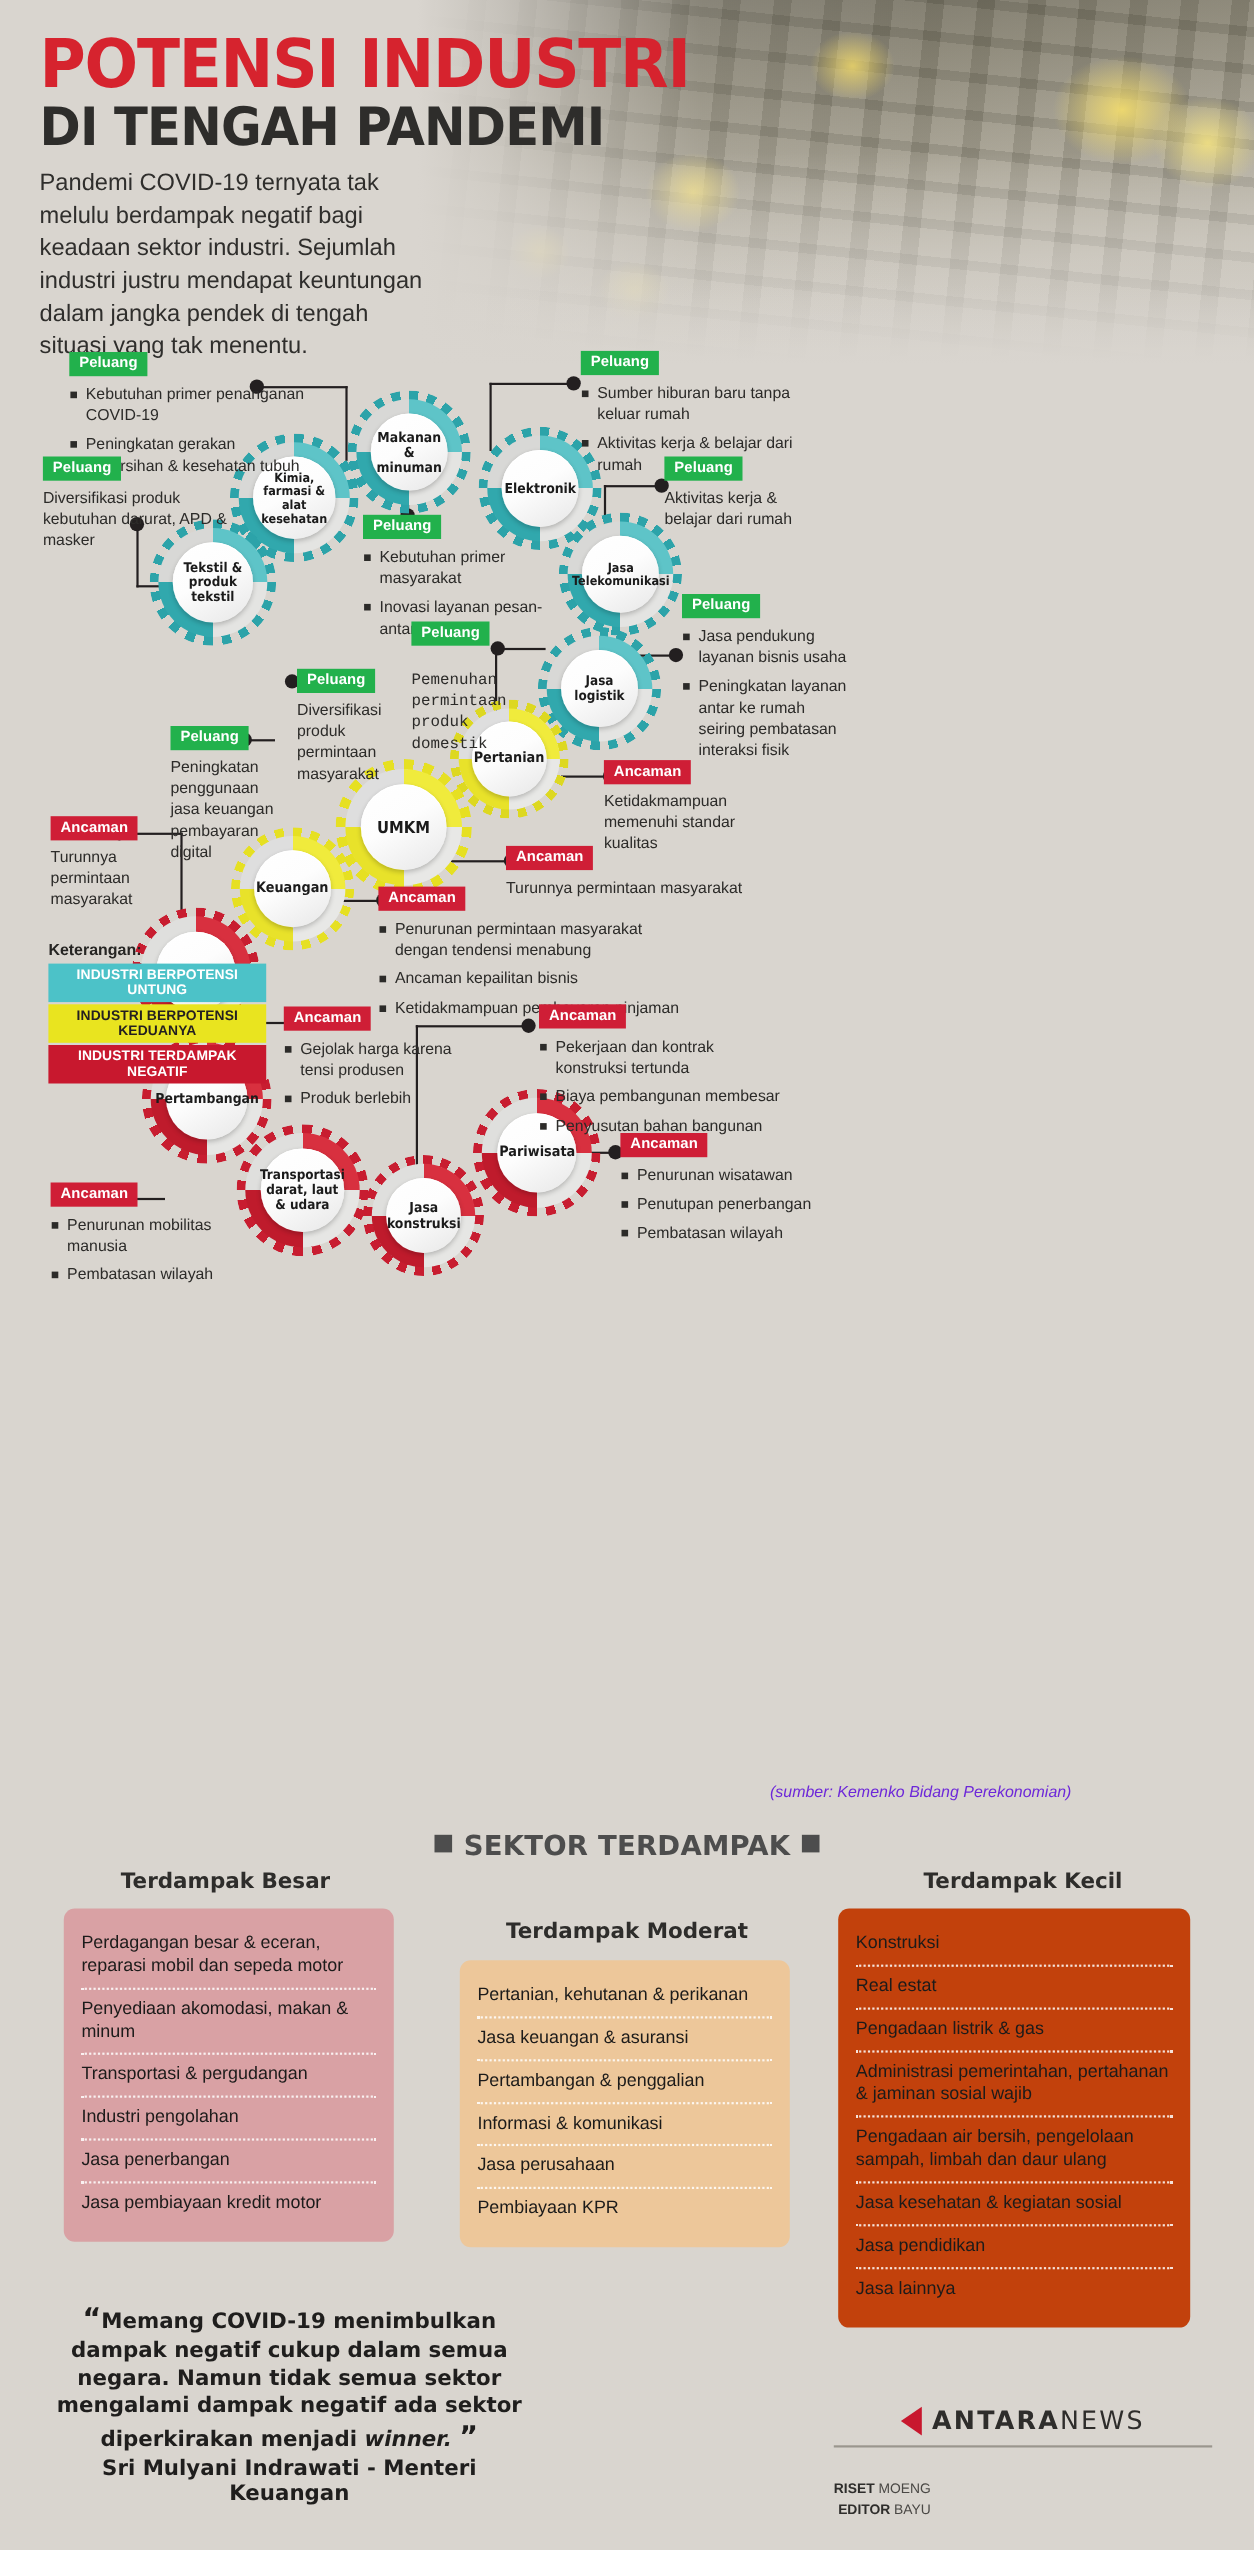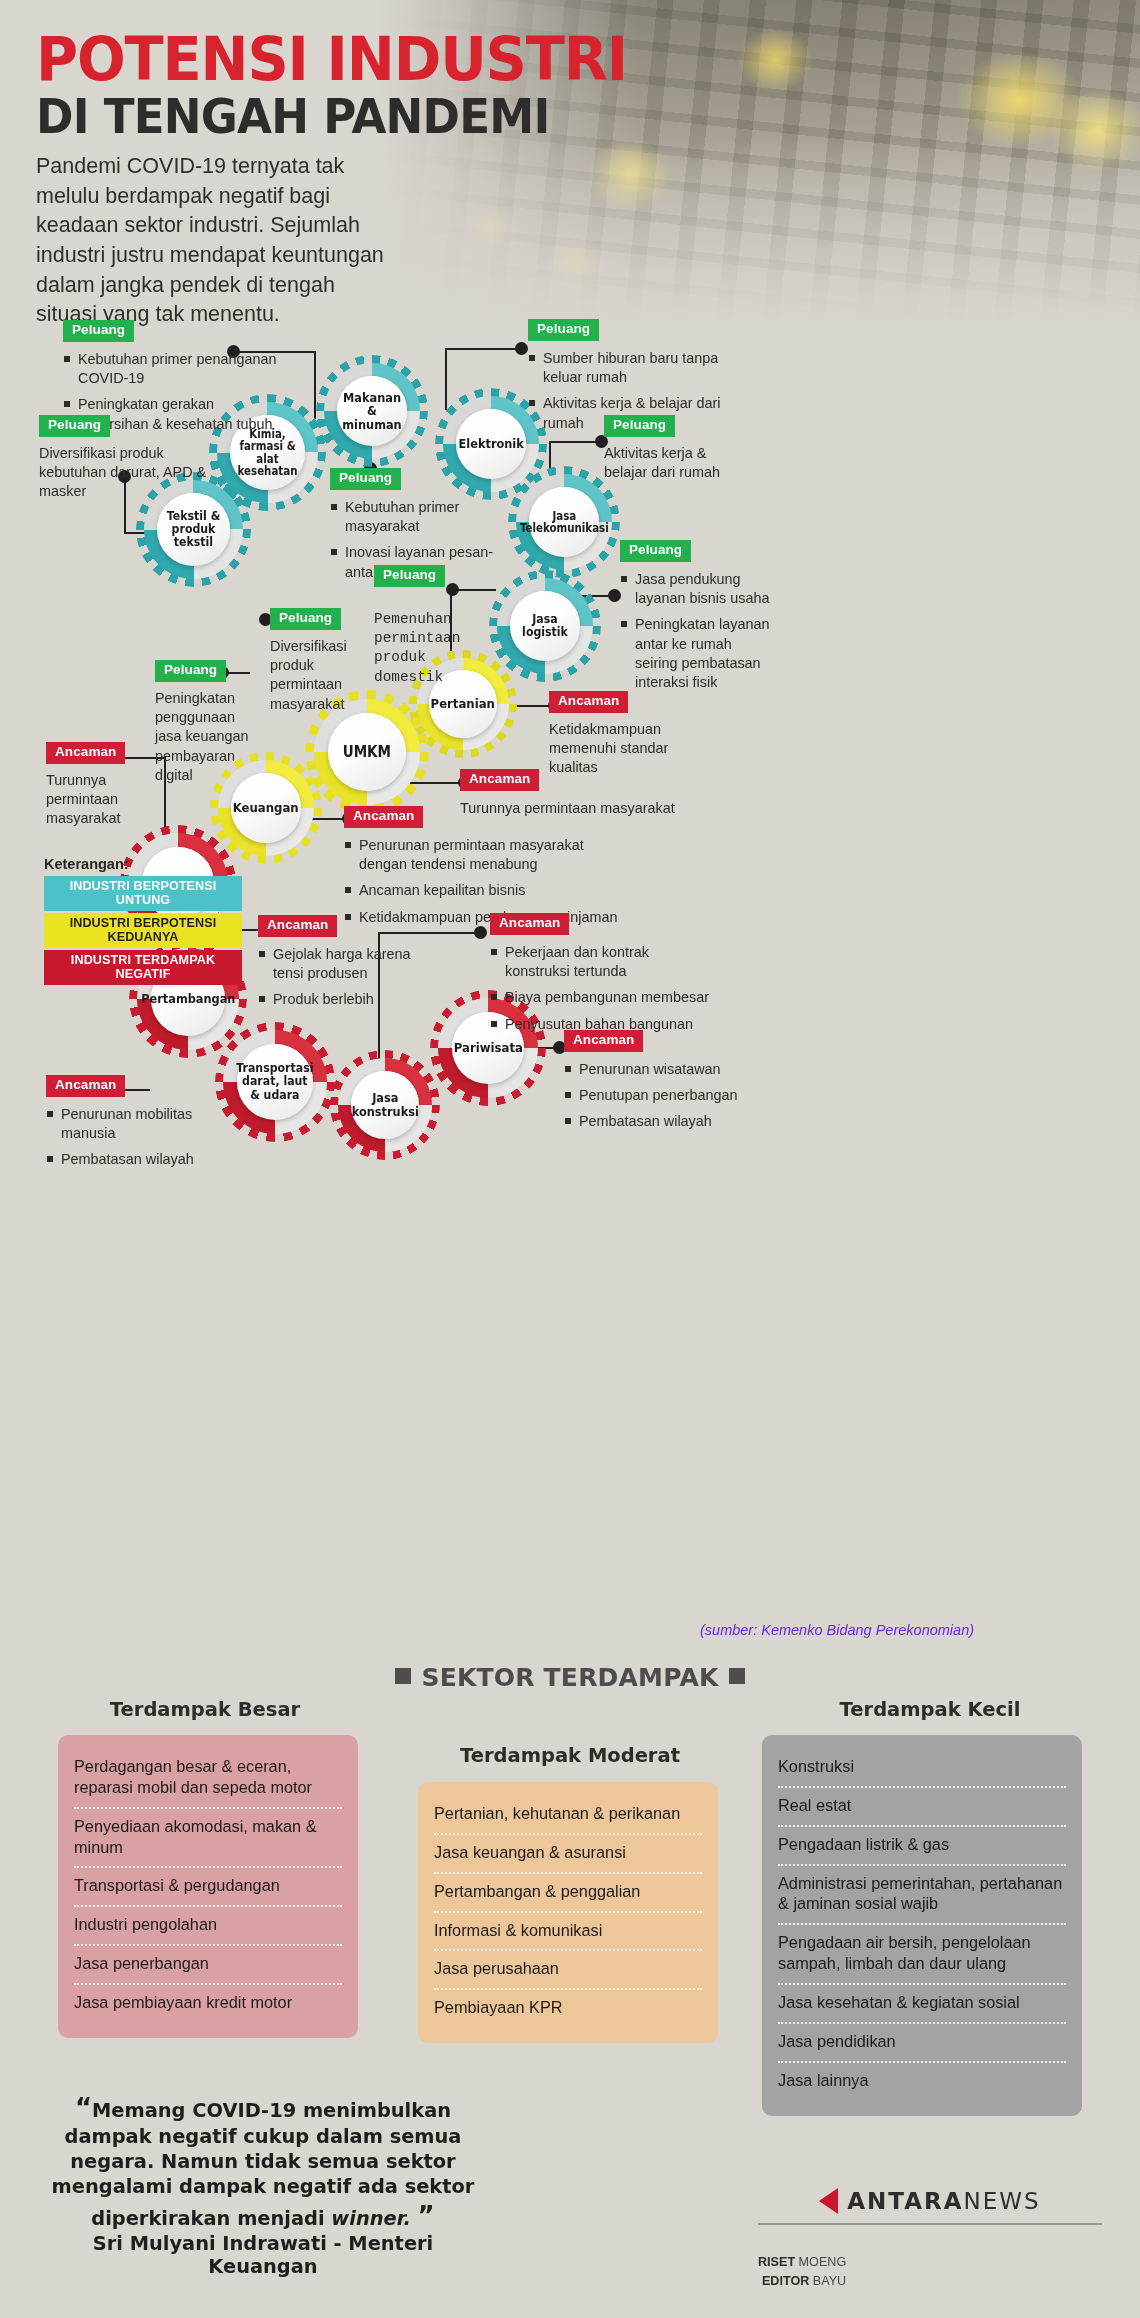--- a/index.html
+++ b/index.html
@@ -138,21 +138,21 @@
   }
   .col-head {
     position:absolute; font-family:"DejaVu Sans", sans-serif;
     font-weight:800; font-size:19.5px; color:#2e2d2b; text-align:center;
   }
   .panel {
     position:absolute; border-radius:10px; padding:14px 16px 16px;
   }
   .panel.red { background:#d9a1a4; }
   .panel.orange { background:#edc79a; }
-  .panel.green { background:#a3a3a3; }
+  .panel.green { background:#c2410c; }
   .panel .item {
     font-size:16.3px; line-height:1.28; color:#1c1b1a; padding:7px 0 9px;
     border-bottom:2px dotted rgba(255,255,255,.85);
   }
   .panel .item:last-child { border-bottom:none; }
 
   
   .quote {
     position:absolute; left:48px; top:2092px; width:430px;
     font-family:"DejaVu Sans", sans-serif;
@@ -295,21 +295,21 @@
     </div>
 
     <div class="gear" style="left:489px; top:570px; width:112px; height:112px;">
       <div class="toothring" style="background:repeating-conic-gradient(from 0deg,#2ca3a9 0deg 9deg, rgba(0,0,0,0) 9deg 18deg);-webkit-mask:radial-gradient(circle,transparent 0 60%,#000 60% 100%);mask:radial-gradient(circle,transparent 0 60%,#000 60% 100%);"></div>
       <div class="toothring ring-teal" style="inset:8px;"></div>
       <div class="hub" style="inset:21px;">
         <span style="font-size:12.2px;">Jasa logistik</span>
       </div>
     </div>
 
-    <div class="gear" style="left:409px; top:650px; width:108px; height:108px;">
+    <div class="gear" style="left:409px; top:636px; width:108px; height:108px;">
       <div class="toothring" style="background:repeating-conic-gradient(from 0deg,#ddd821 0deg 9deg, rgba(0,0,0,0) 9deg 18deg);-webkit-mask:radial-gradient(circle,transparent 0 60%,#000 60% 100%);mask:radial-gradient(circle,transparent 0 60%,#000 60% 100%);"></div>
       <div class="toothring ring-yellow" style="inset:8px;"></div>
       <div class="hub" style="inset:20px;">
         <span style="font-size:13px;">Pertanian</span>
       </div>
     </div>
 
     <div class="gear" style="left:305px; top:690px; width:124px; height:124px;">
       <div class="toothring" style="background:repeating-conic-gradient(from 0deg,#e6e022 0deg 9deg, rgba(0,0,0,0) 9deg 18deg);-webkit-mask:radial-gradient(circle,transparent 0 60%,#000 60% 100%);mask:radial-gradient(circle,transparent 0 60%,#000 60% 100%);"></div>
       <div class="toothring ring-yellow" style="inset:9px;"></div>

